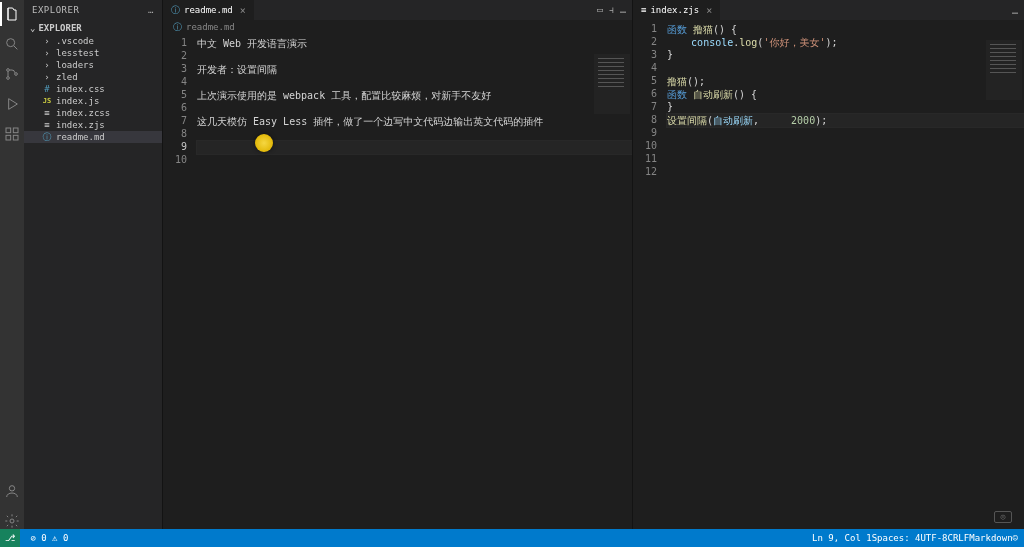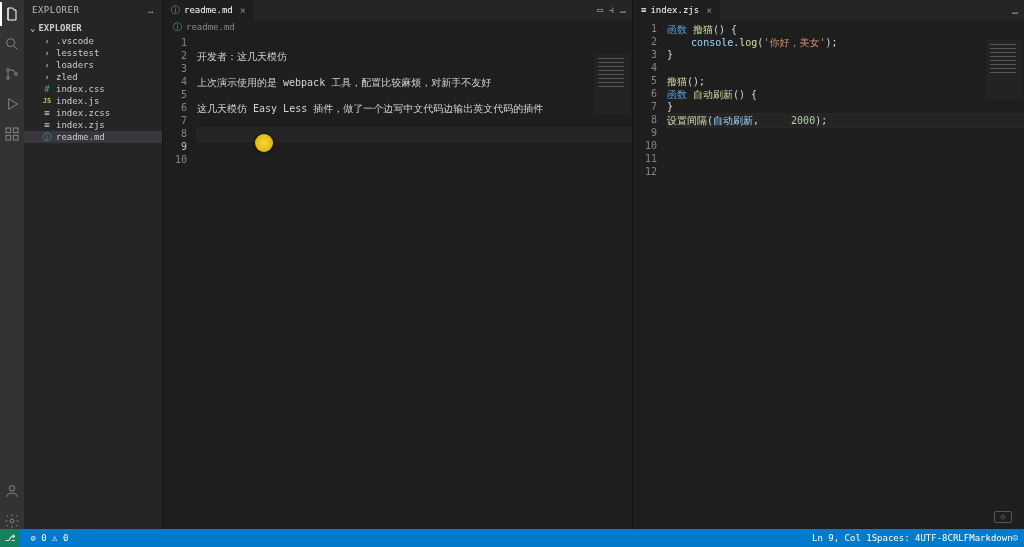--- a/index.html
+++ b/index.html
@@ -198,22 +198,23 @@
           <div>3</div>
           <div>4</div>
           <div>5</div>
           <div>6</div>
           <div>7</div>
           <div>8</div>
           <div style="color:#c6c6c6">9</div>
           <div>10</div>
         </div>
         <div class="code">
-          <div class="line"></div>
-          <div class="line">开发者：这几天模仿</div>
+          <div class="line">中文 Web 开发语言演示</div>
+          <div class="line"></div>
+          <div class="line">开发者：设置间隔</div>
           <div class="line"></div>
           <div class="line">上次演示使用的是 webpack 工具，配置比较麻烦，对新手不友好</div>
           <div class="line"></div>
           <div class="line">这几天模仿 Easy Less 插件，做了一个边写中文代码边输出英文代码的插件</div>
           <div class="line"></div>
           <div class="line cur-line"></div>
           <div class="line"></div>
         </div>
         <div class="minimap"></div>
       </div>

